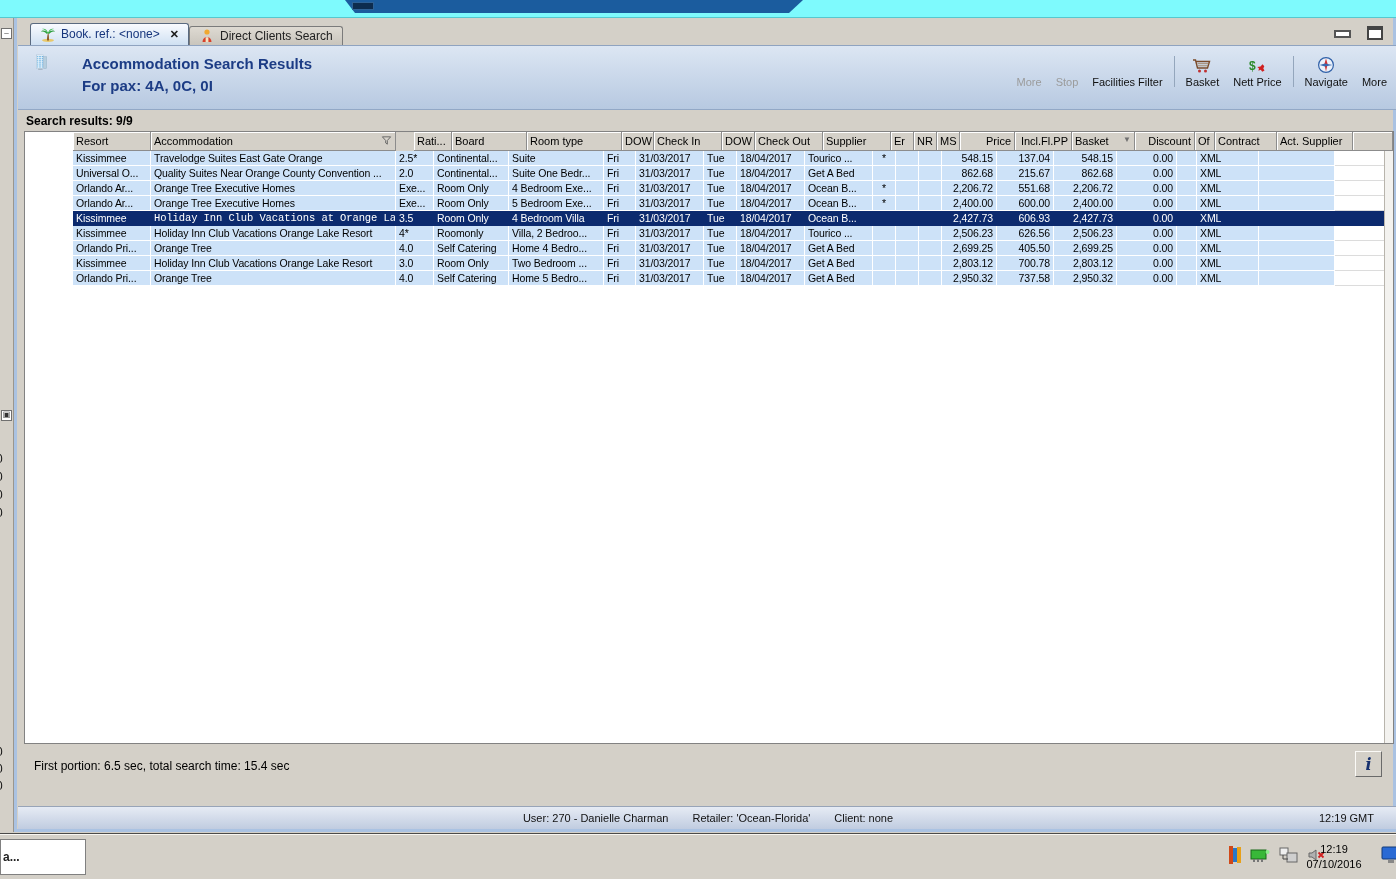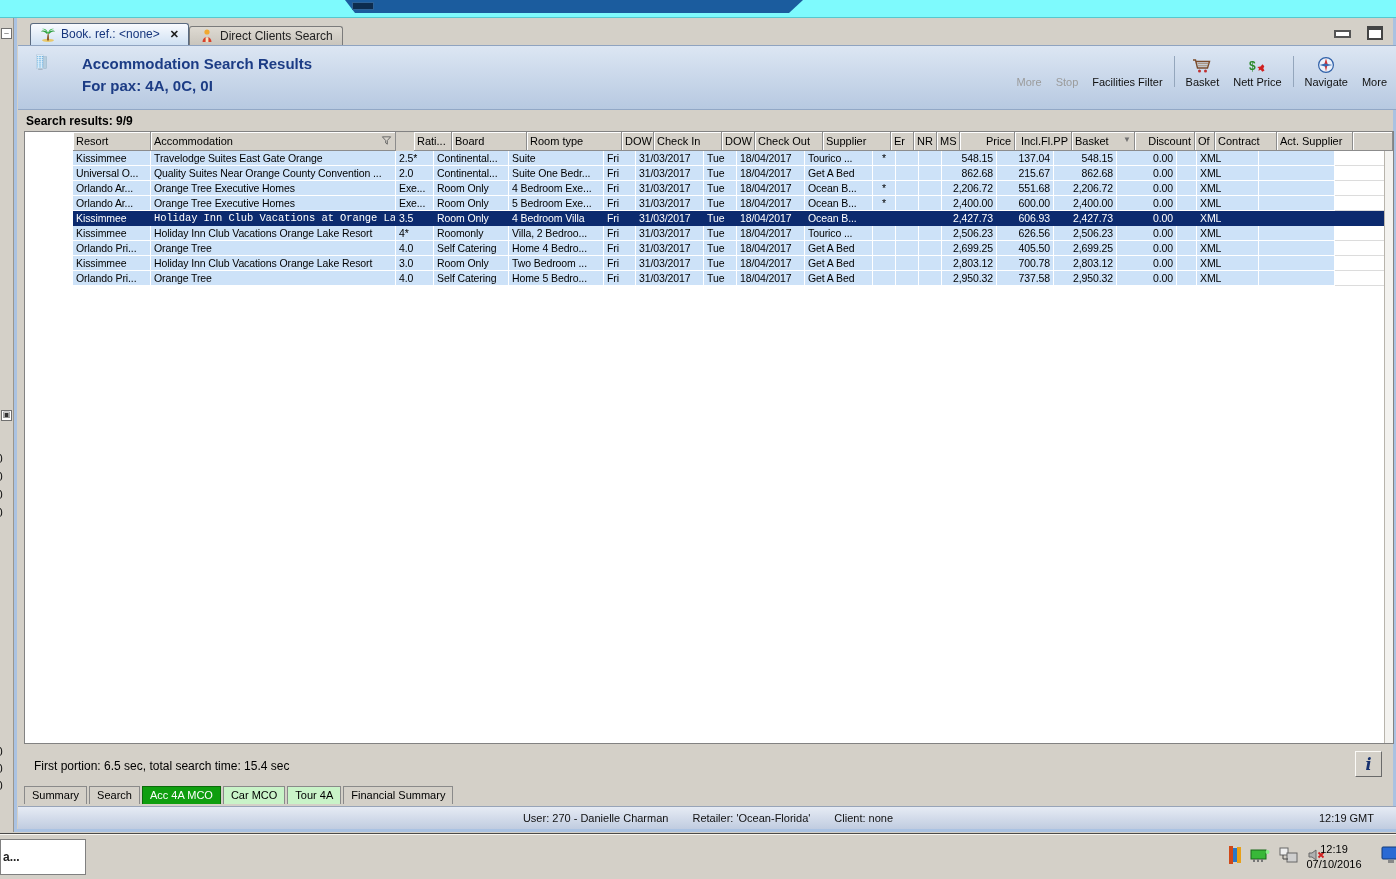--- a/index.html
+++ b/index.html
@@ -494,28 +494,20 @@
             <div class="tcell" style="width: 76px;"></div>
             <div class="tcell fill"></div>
           </div>
         </div>
       <div class="vscroll"></div>
     </div>
 
     <div class="statustext">First portion: 6.5 sec, total search time: 15.4 sec</div>
     <div class="infobtn">i</div>
 
-    <div class="btabs" id="btabs">
-        <div class="btab">Summary</div>
-        <div class="btab">Search</div>
-        <div class="btab active">Acc 4A MCO</div>
-        <div class="btab pale">Car MCO</div>
-        <div class="btab pale">Tour 4A</div>
-        <div class="btab">Financial Summary</div>
-      </div>
 
     <div class="userbar">
       <span>User: 270 - Danielle Charman</span>
       <span>Retailer: 'Ocean-Florida'</span>
       <span>Client: none</span>
       <span class="ubtime">12:19 GMT</span>
     </div>
   </div>
 
   <div class="taskbar">

